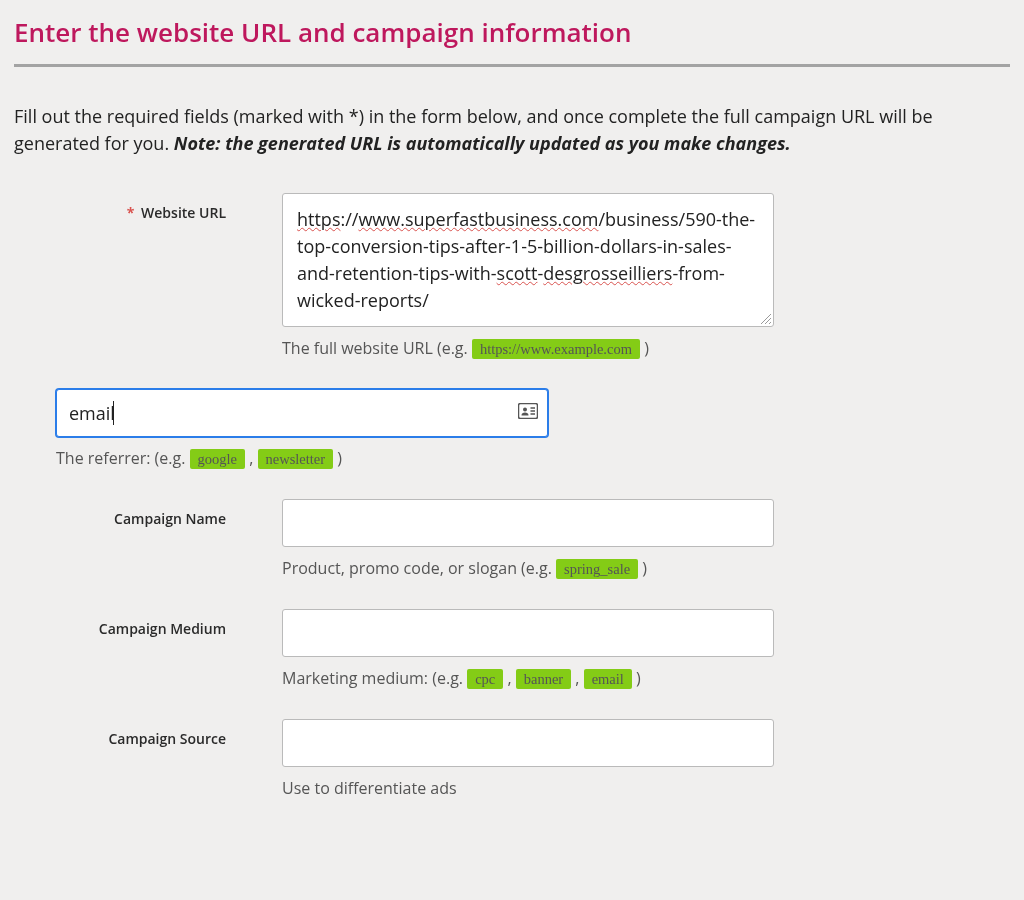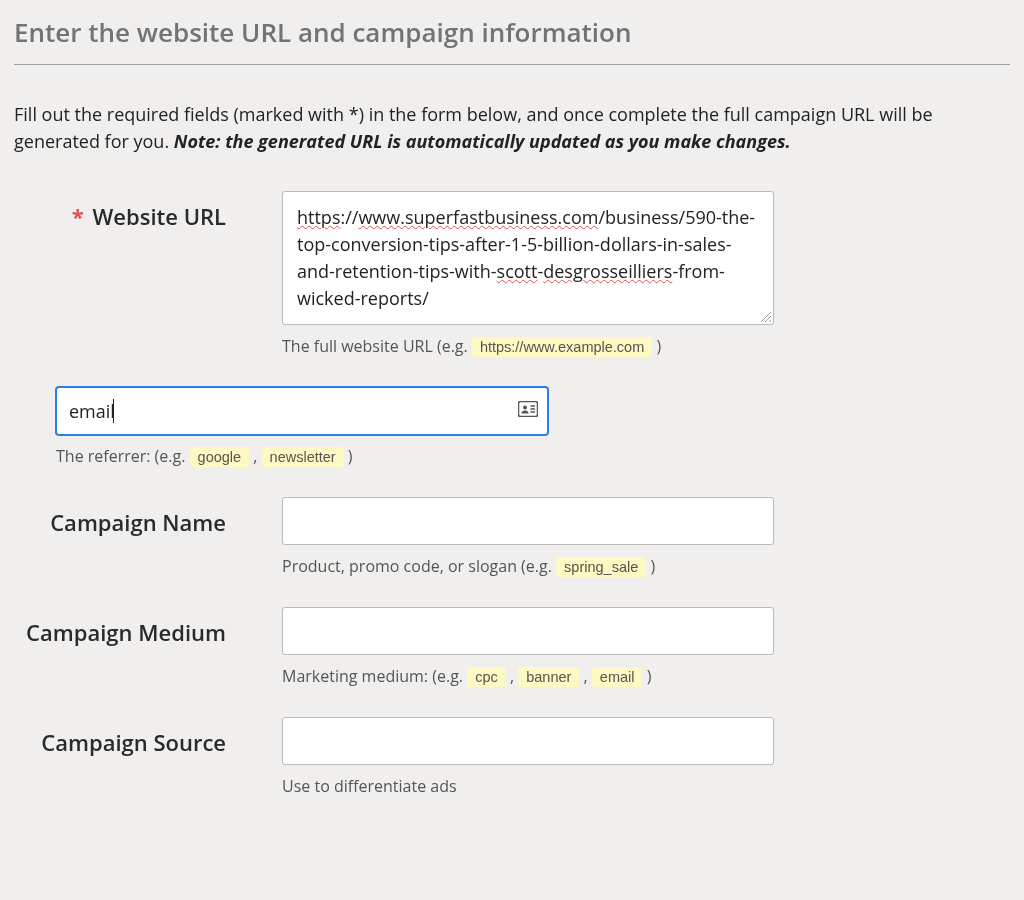--- a/index.html
+++ b/index.html
@@ -12,23 +12,23 @@
       background: #f0efee;
       color: #212121;
       width: 1024px;
       height: 900px;
       overflow: hidden;
       padding: 14px 14px 0 14px;
     }
     .heading {
       font-size: 26px;
       font-weight: 600;
-      color: #737373;
+      color: #be185d;
       padding-bottom: 14px;
-      border-bottom: 1px solid #a3a3a3;
+      border-bottom: 3px solid #a3a3a3;
     }
     .intro {
       margin-top: 36px;
       font-size: 18px;
       line-height: 1.5;
       color: #222;
     }
     .intro .note {
       font-style: italic;
       font-weight: bold;
@@ -39,21 +39,21 @@
     .row {
       display: flex;
       align-items: flex-start;
       margin-bottom: 30px;
     }
     .label-col {
       width: 226px;
       text-align: right;
       padding-right: 14px;
       padding-top: 10px;
-      font-size: 22px;
+      font-size: 14px;
       font-weight: 600;
       color: #2a2a2a;
       flex-shrink: 0;
     }
     .label-col .req {
       color: #d9534f;
       font-weight: 700;
       margin-right: 3px;
     }
     .field-col {
@@ -127,22 +127,22 @@
       transform: translateY(-50%);
       color: #555;
       pointer-events: none;
     }
     .helper {
       margin-top: 10px;
       font-size: 16px;
       color: #555;
     }
     .code {
-      font-family: Liberation Sans, sans-serif;
-      background: #fef9c3;
+      font-family: Liberation Serif, serif;
+      background: #84cc16;
       padding: 2px 8px;
       border-radius: 2px;
       font-size: 14.5px;
       color: #555;
     }
   </style>
 </head>
 <body>
 
 <h2 class="heading">Enter the website URL and campaign information</h2>

